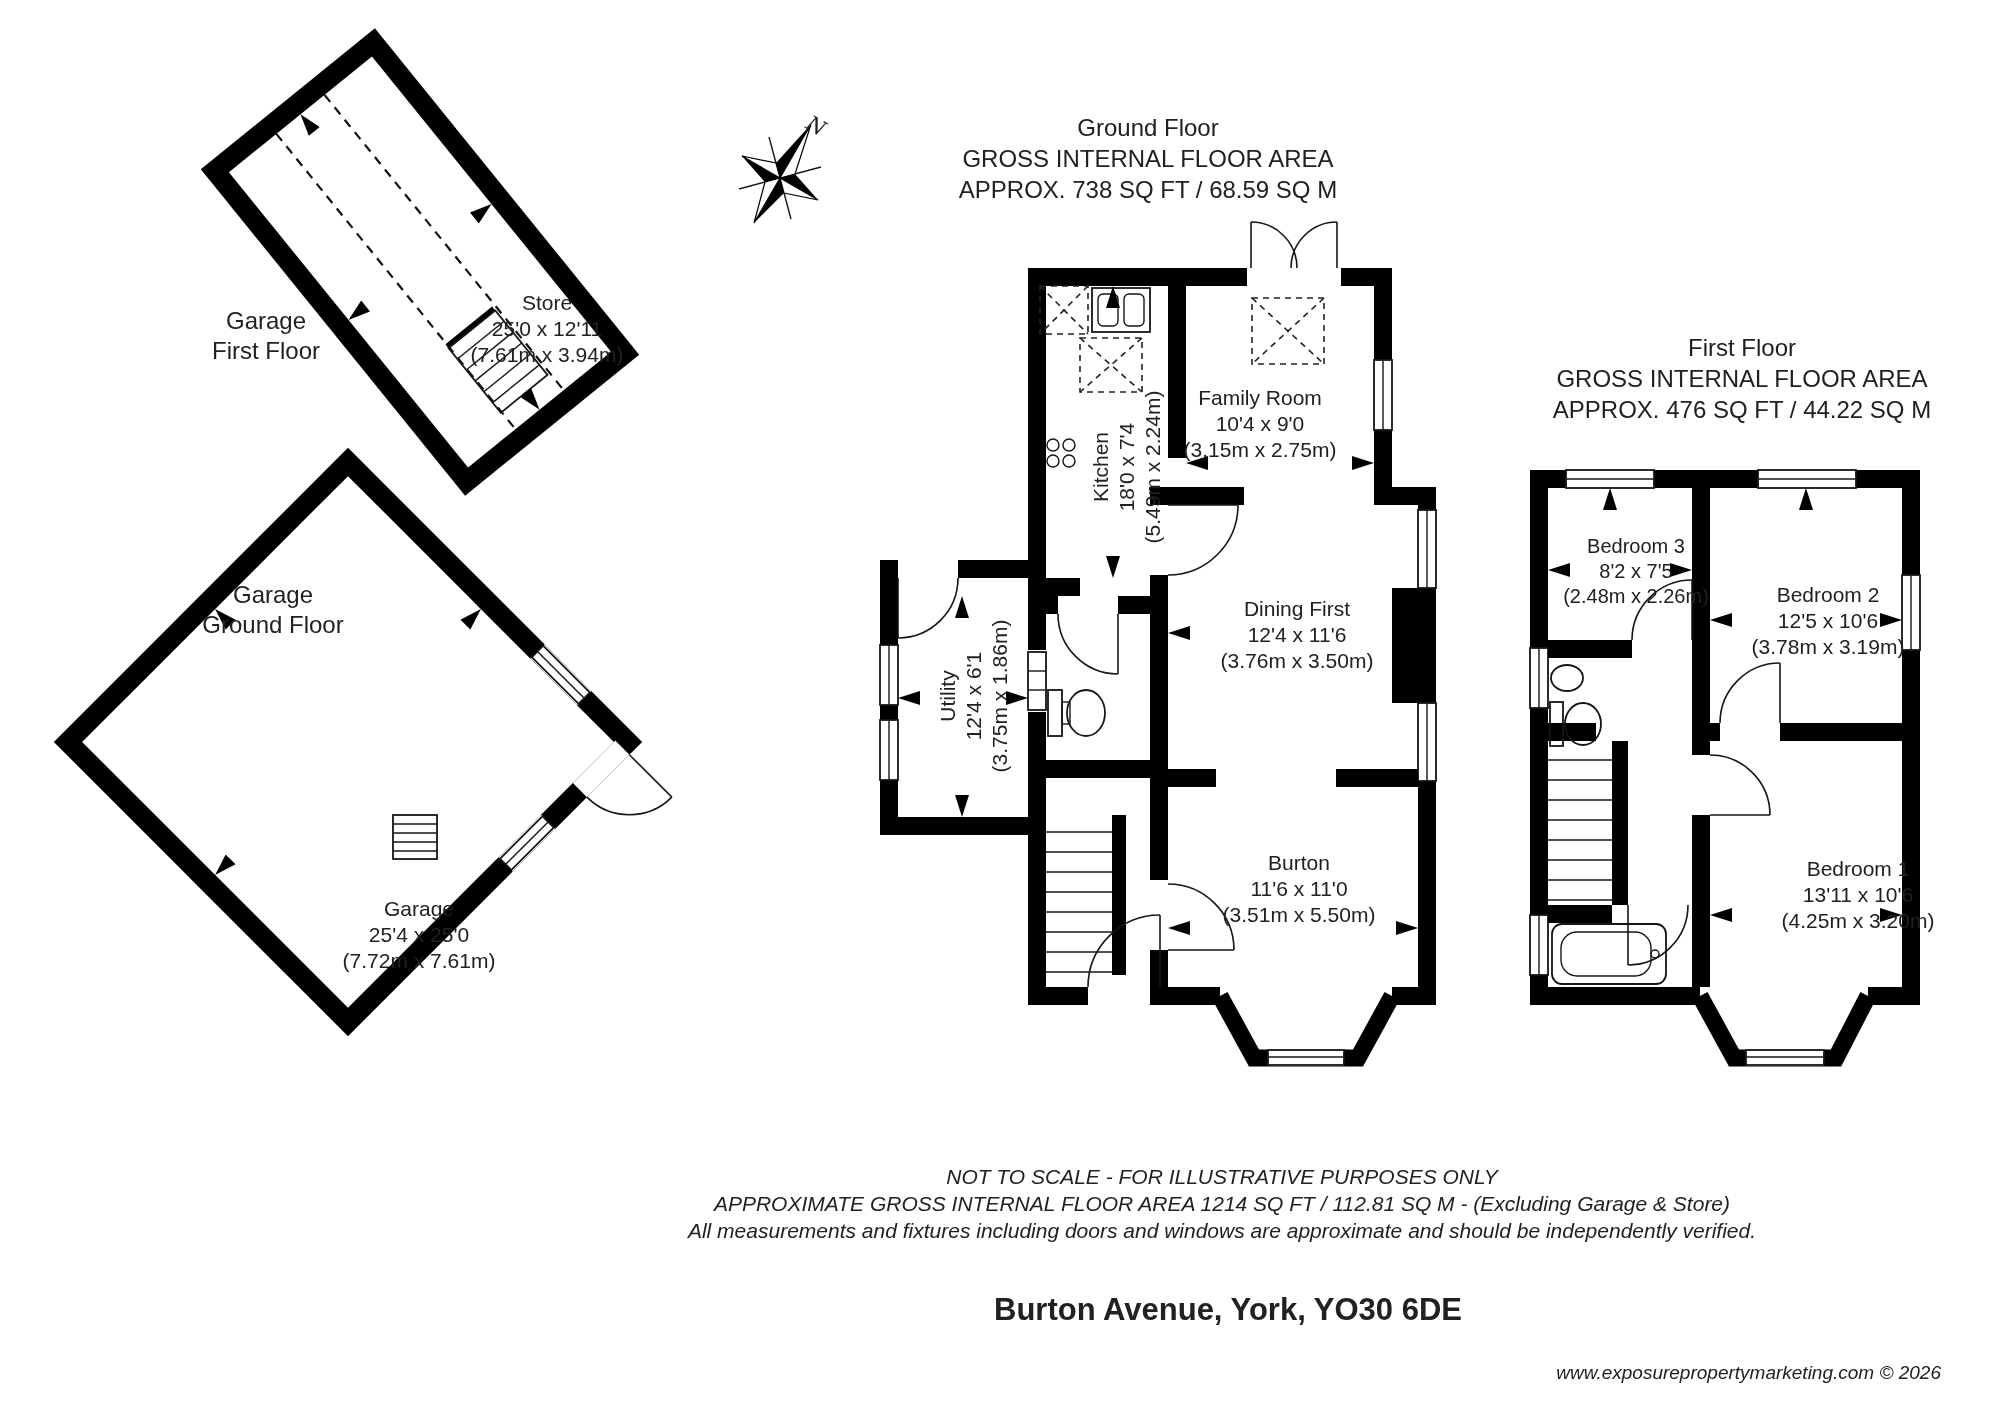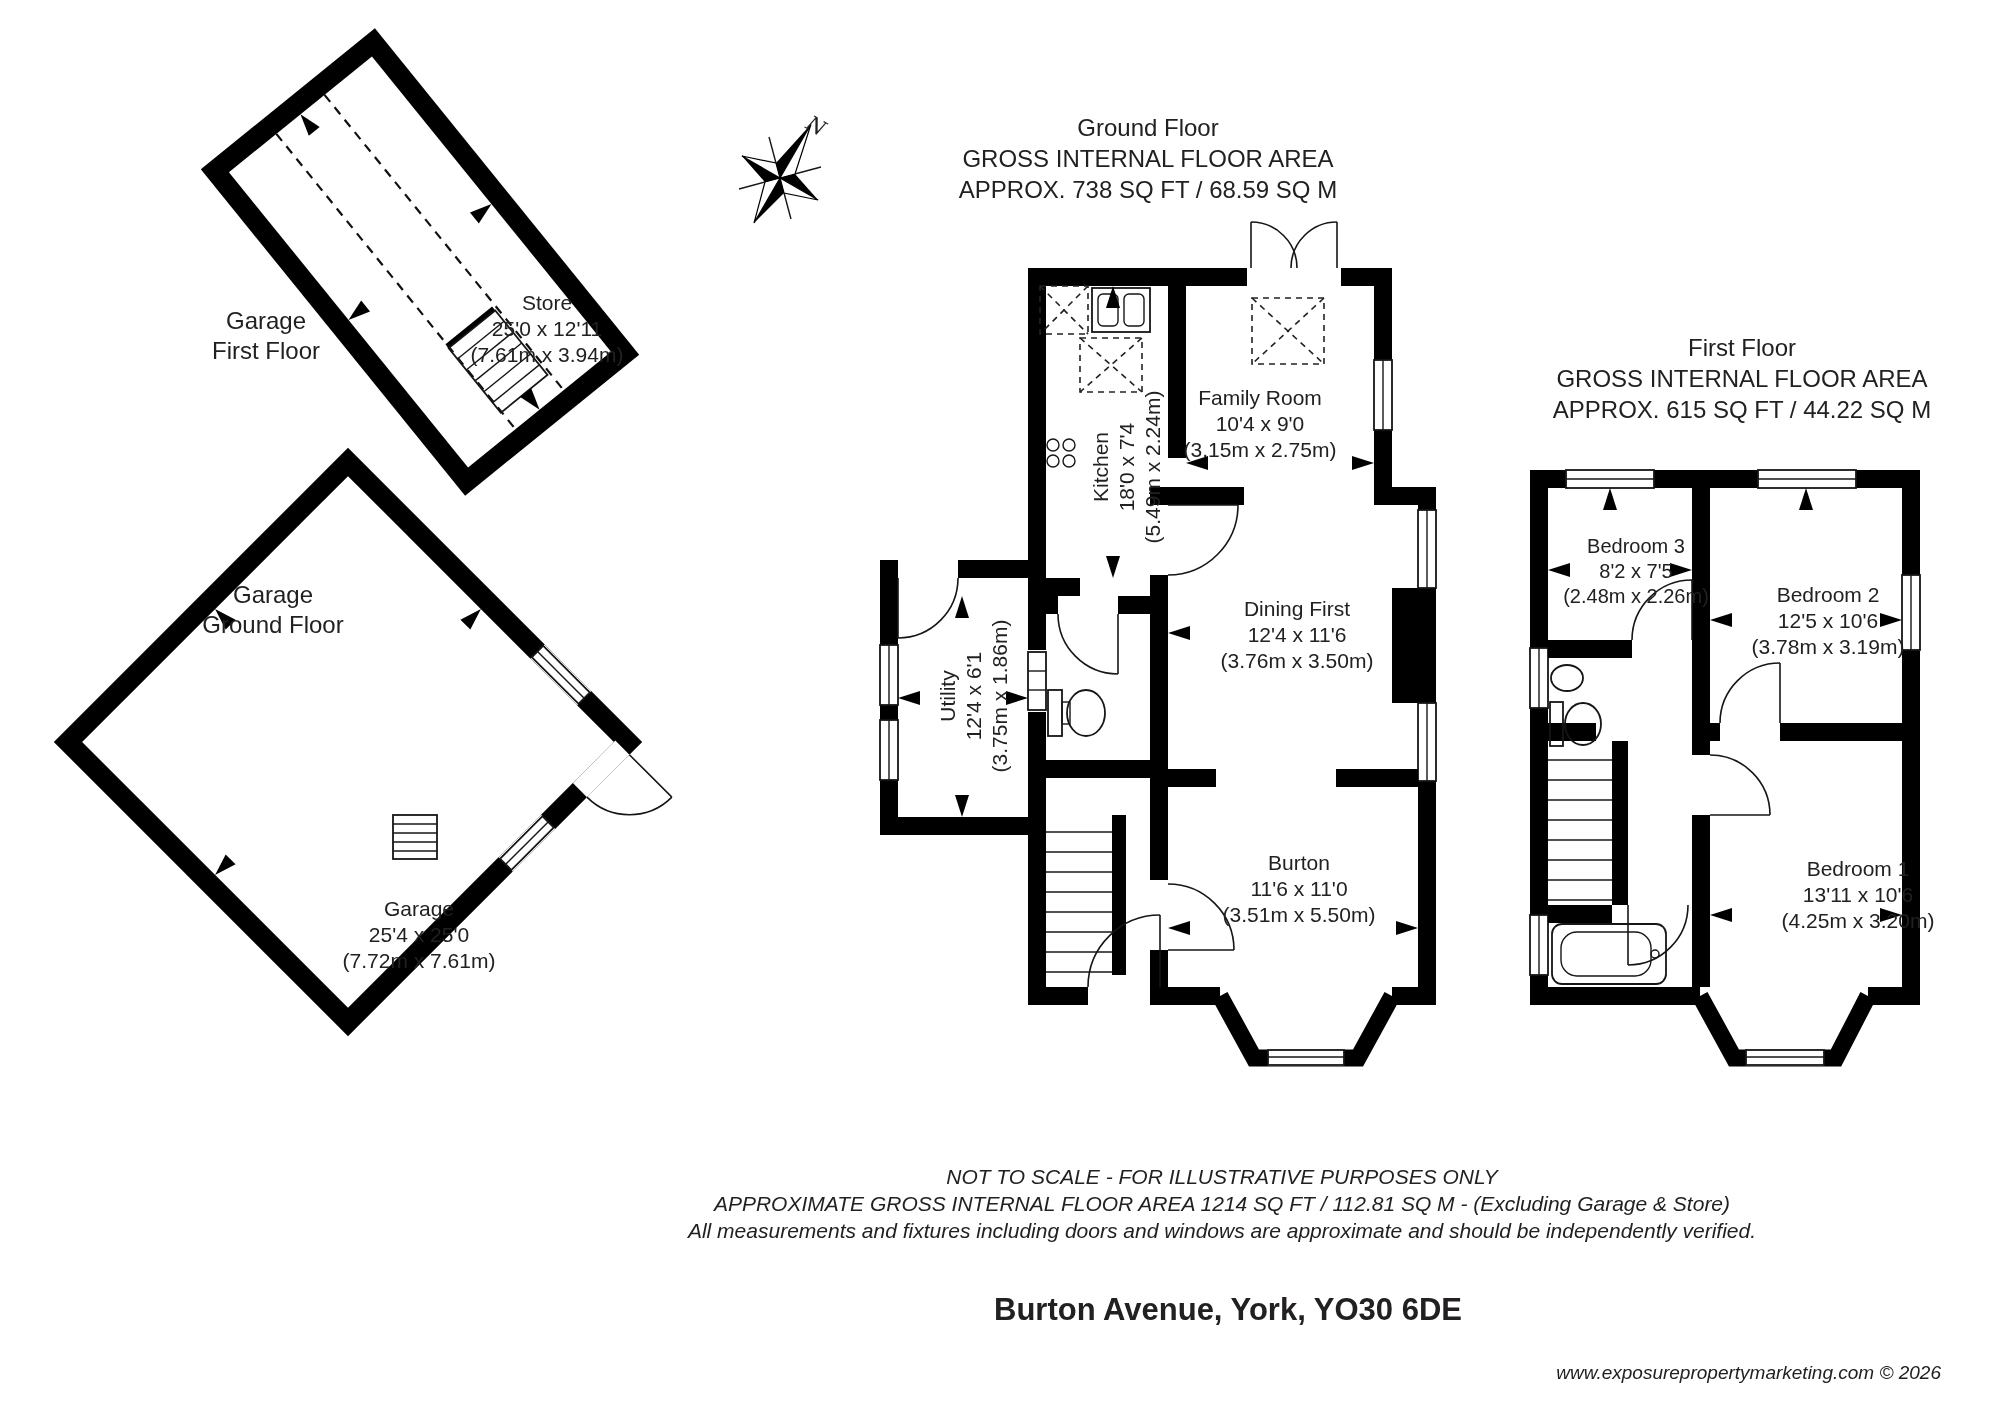--- a/index.html
+++ b/index.html
@@ -370,21 +370,21 @@
 
   <div class="lbl hdr" style="left:1148px;top:112px;">
     <div>Ground Floor</div>
     <div>GROSS INTERNAL FLOOR AREA</div>
     <div>APPROX. 738 SQ FT / 68.59 SQ M</div>
   </div>
 
   <div class="lbl hdr" style="left:1742px;top:332px;">
     <div>First Floor</div>
     <div>GROSS INTERNAL FLOOR AREA</div>
-    <div>APPROX. 615 SQ FT / 44.22 SQ M</div>
+    <div>APPROX. 476 SQ FT / 44.22 SQ M</div>
   </div>
 
   <div class="lbl flabel" style="left:266px;top:306px;">
     <div>Garage</div>
     <div>First Floor</div>
   </div>
 
   <div class="lbl flabel" style="left:273px;top:580px;">
     <div>Garage</div>
     <div>Ground Floor</div>

